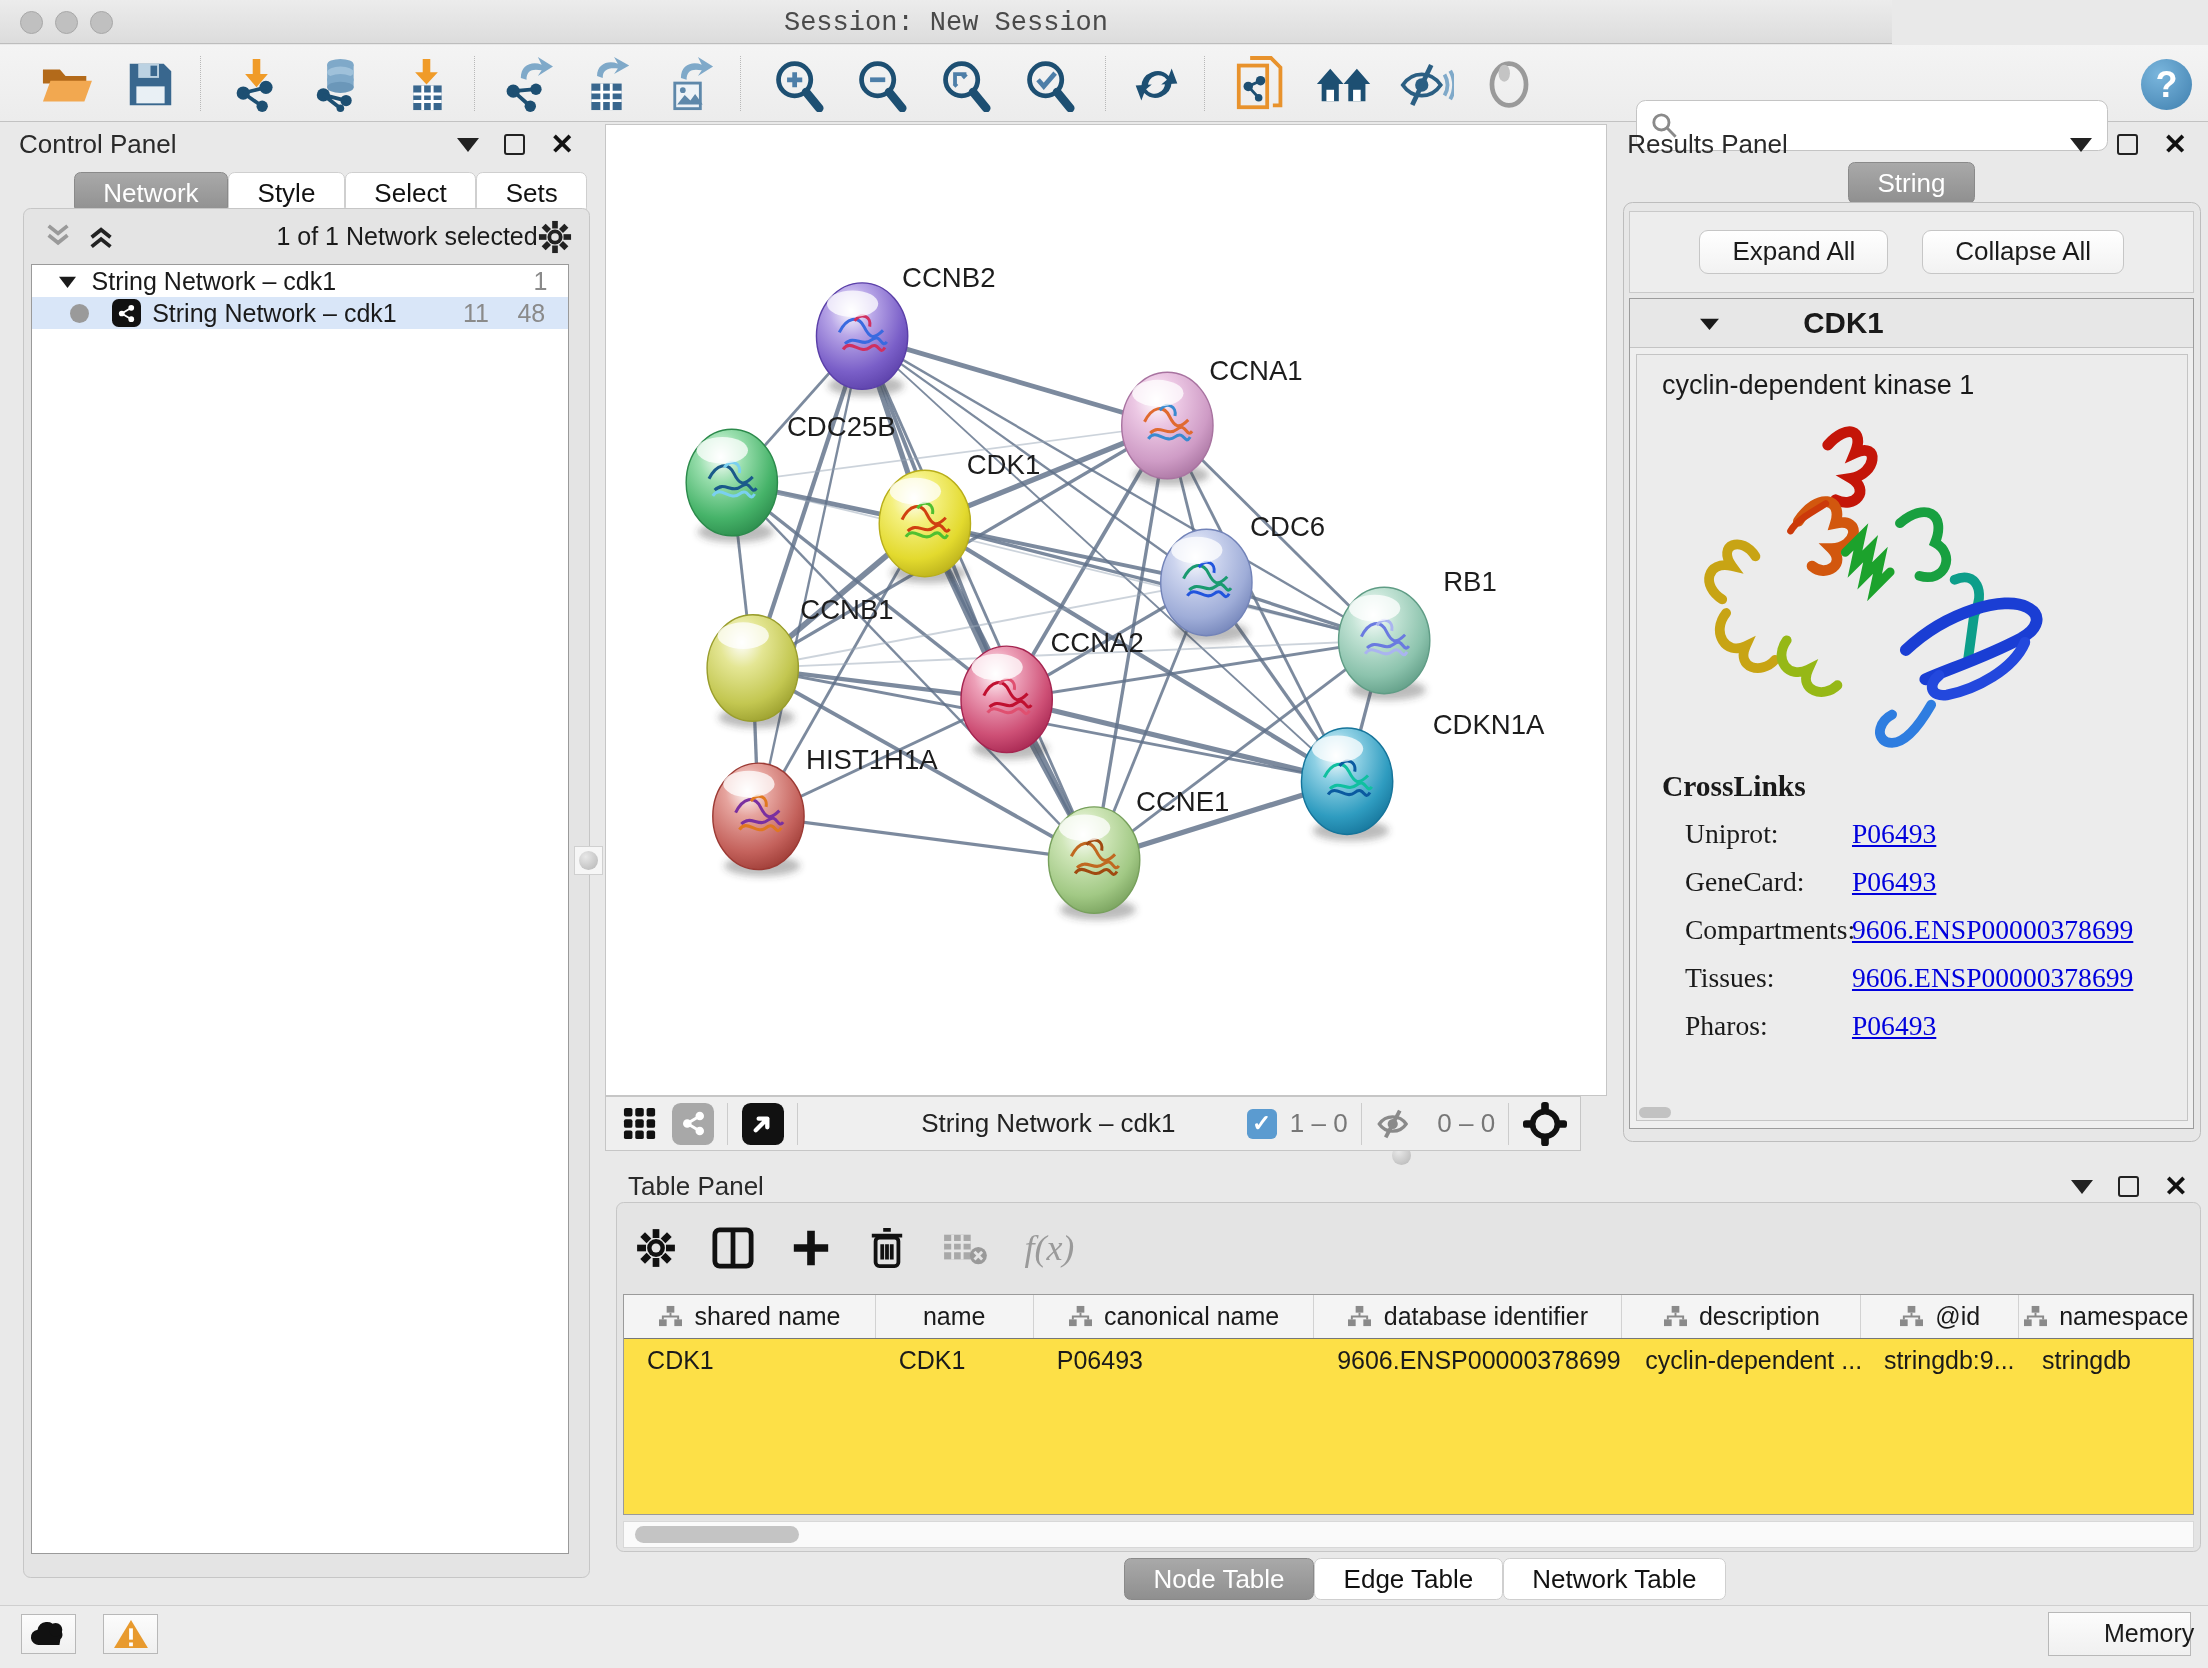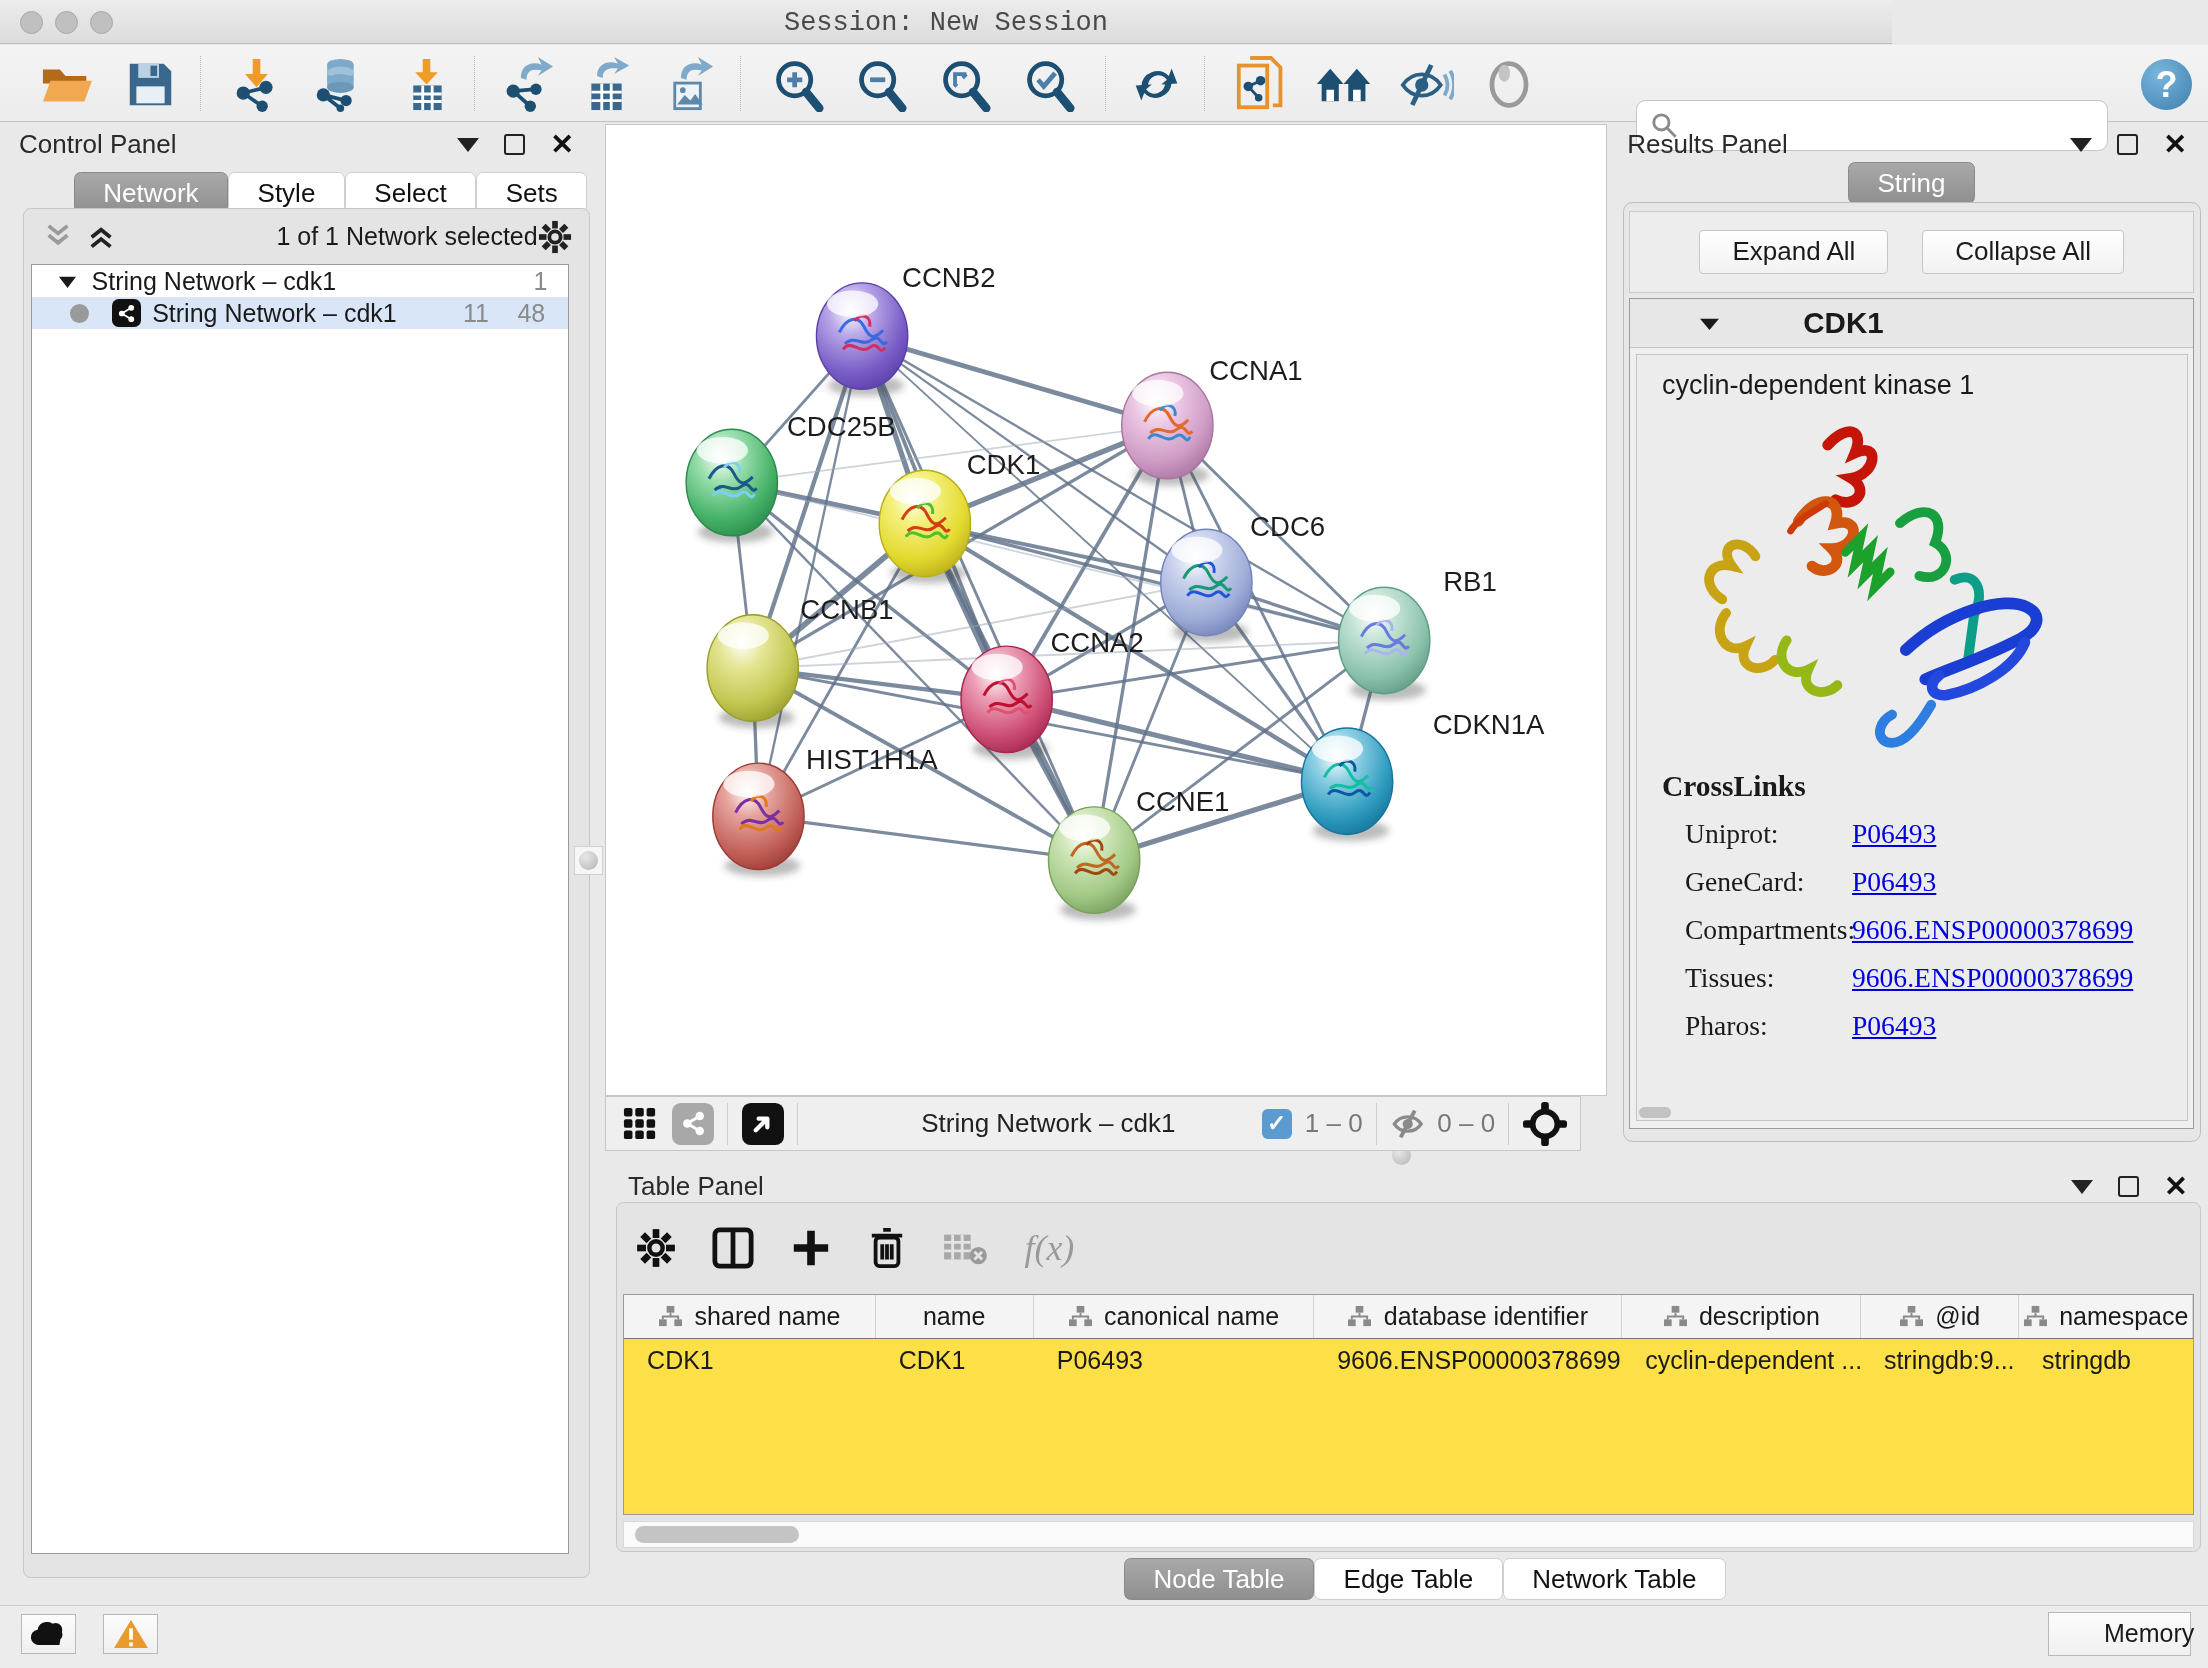--- a/index.html
+++ b/index.html
@@ -58,21 +58,21 @@
   .checkbox{width:30px;height:30px;background:#5b9bd0;border-radius:5.7px;display:flex;
     align-items:center;justify-content:center;color:#fff;font-size:23px;font-weight:bold;}
   
   .results-panel{position:absolute;left:1614px;top:124px;width:594px;height:1041px;}
   .rp-tab{position:absolute;left:234px;top:38px;}
   .rp-box{position:absolute;left:8.6px;top:78px;width:578px;height:940px;background:#e7e7e7;
     border:1px solid #bdbdbd;border-radius:9.5px;}
   .rp-btnrow{position:absolute;left:5.7px;top:7.6px;width:565px;height:82px;background:#ededed;
     border:1px solid #c9c9c9;display:flex;align-items:center;justify-content:center;gap:34px;}
   .btn{height:44px;padding:0 32px;background:linear-gradient(#ffffff,#f2f2f2);
-    border:1px solid #c6c6c6;border-radius:4px;font-size:26px;display:flex;align-items:center;}
+    border:1px solid #c6c6c6;border-radius:9px;font-size:26px;display:flex;align-items:center;}
   .rp-section{position:absolute;left:5.7px;top:95px;width:565px;height:831px;background:#efefef;
     border:1px solid #9c9c9c;}
   .rp-sechdr{height:49px;border-bottom:1px solid #c4c4c4;background:#e7e7e7;
     display:flex;align-items:center;}
   .rp-gene{font-size:29.5px;font-weight:bold;}
   .rp-content{position:absolute;left:5.7px;top:55px;width:552px;height:767px;background:#ececec;
     border:1px solid #c4c4c4;}
   .rp-desc{font-size:27px;padding:15px 0 0 25px;}
   .crosslinks{position:absolute;left:25px;top:415px;font-family:"Liberation Serif",serif;}
   .cl-title{font-size:29.5px;font-weight:bold;margin-bottom:15px;}
@@ -604,21 +604,21 @@
       <span class="nb-name" style="margin-left:110px">String Network – cdk1</span>
       <span style="flex:1"></span>
       <span class="checkbox">✓</span>
       <span class="nb-txt" style="margin-left:13.3px">1 – 0</span>
       <span class="nb-sep"></span>
       <svg width="38" height="32" viewBox="0 0 58 50">
         <path d="M6 25 C16 10 38 10 48 25 C38 40 16 40 6 25z" fill="none" stroke="#8a8a8a" stroke-width="5"></path>
         <circle cx="27" cy="25" r="8" fill="#8a8a8a"></circle>
           <path d="M38 4 L16 46" stroke="#8a8a8a" stroke-width="6"></path>
       </svg>
-      <span class="nb-txt" style="margin-left:9px">0 – 0</span>
+      <span class="nb-txt" style="margin-left:24px">0 – 0</span>
       <span class="nb-sep"></span>
       <svg width="44" height="44" viewBox="0 0 46 46" style="margin-right:13.3px">
         <circle cx="23" cy="23" r="13" fill="none" stroke="#111" stroke-width="6"></circle>
         <g fill="#111">
             <rect x="19" y="0" width="8" height="10" rx="3"></rect>
             <rect x="19" y="36" width="8" height="10" rx="3"></rect>
         <rect x="0" y="19" width="10" height="8" rx="3"></rect>
             <rect x="36" y="19" width="10" height="8" rx="3"></rect>
           </g>
       </svg>

